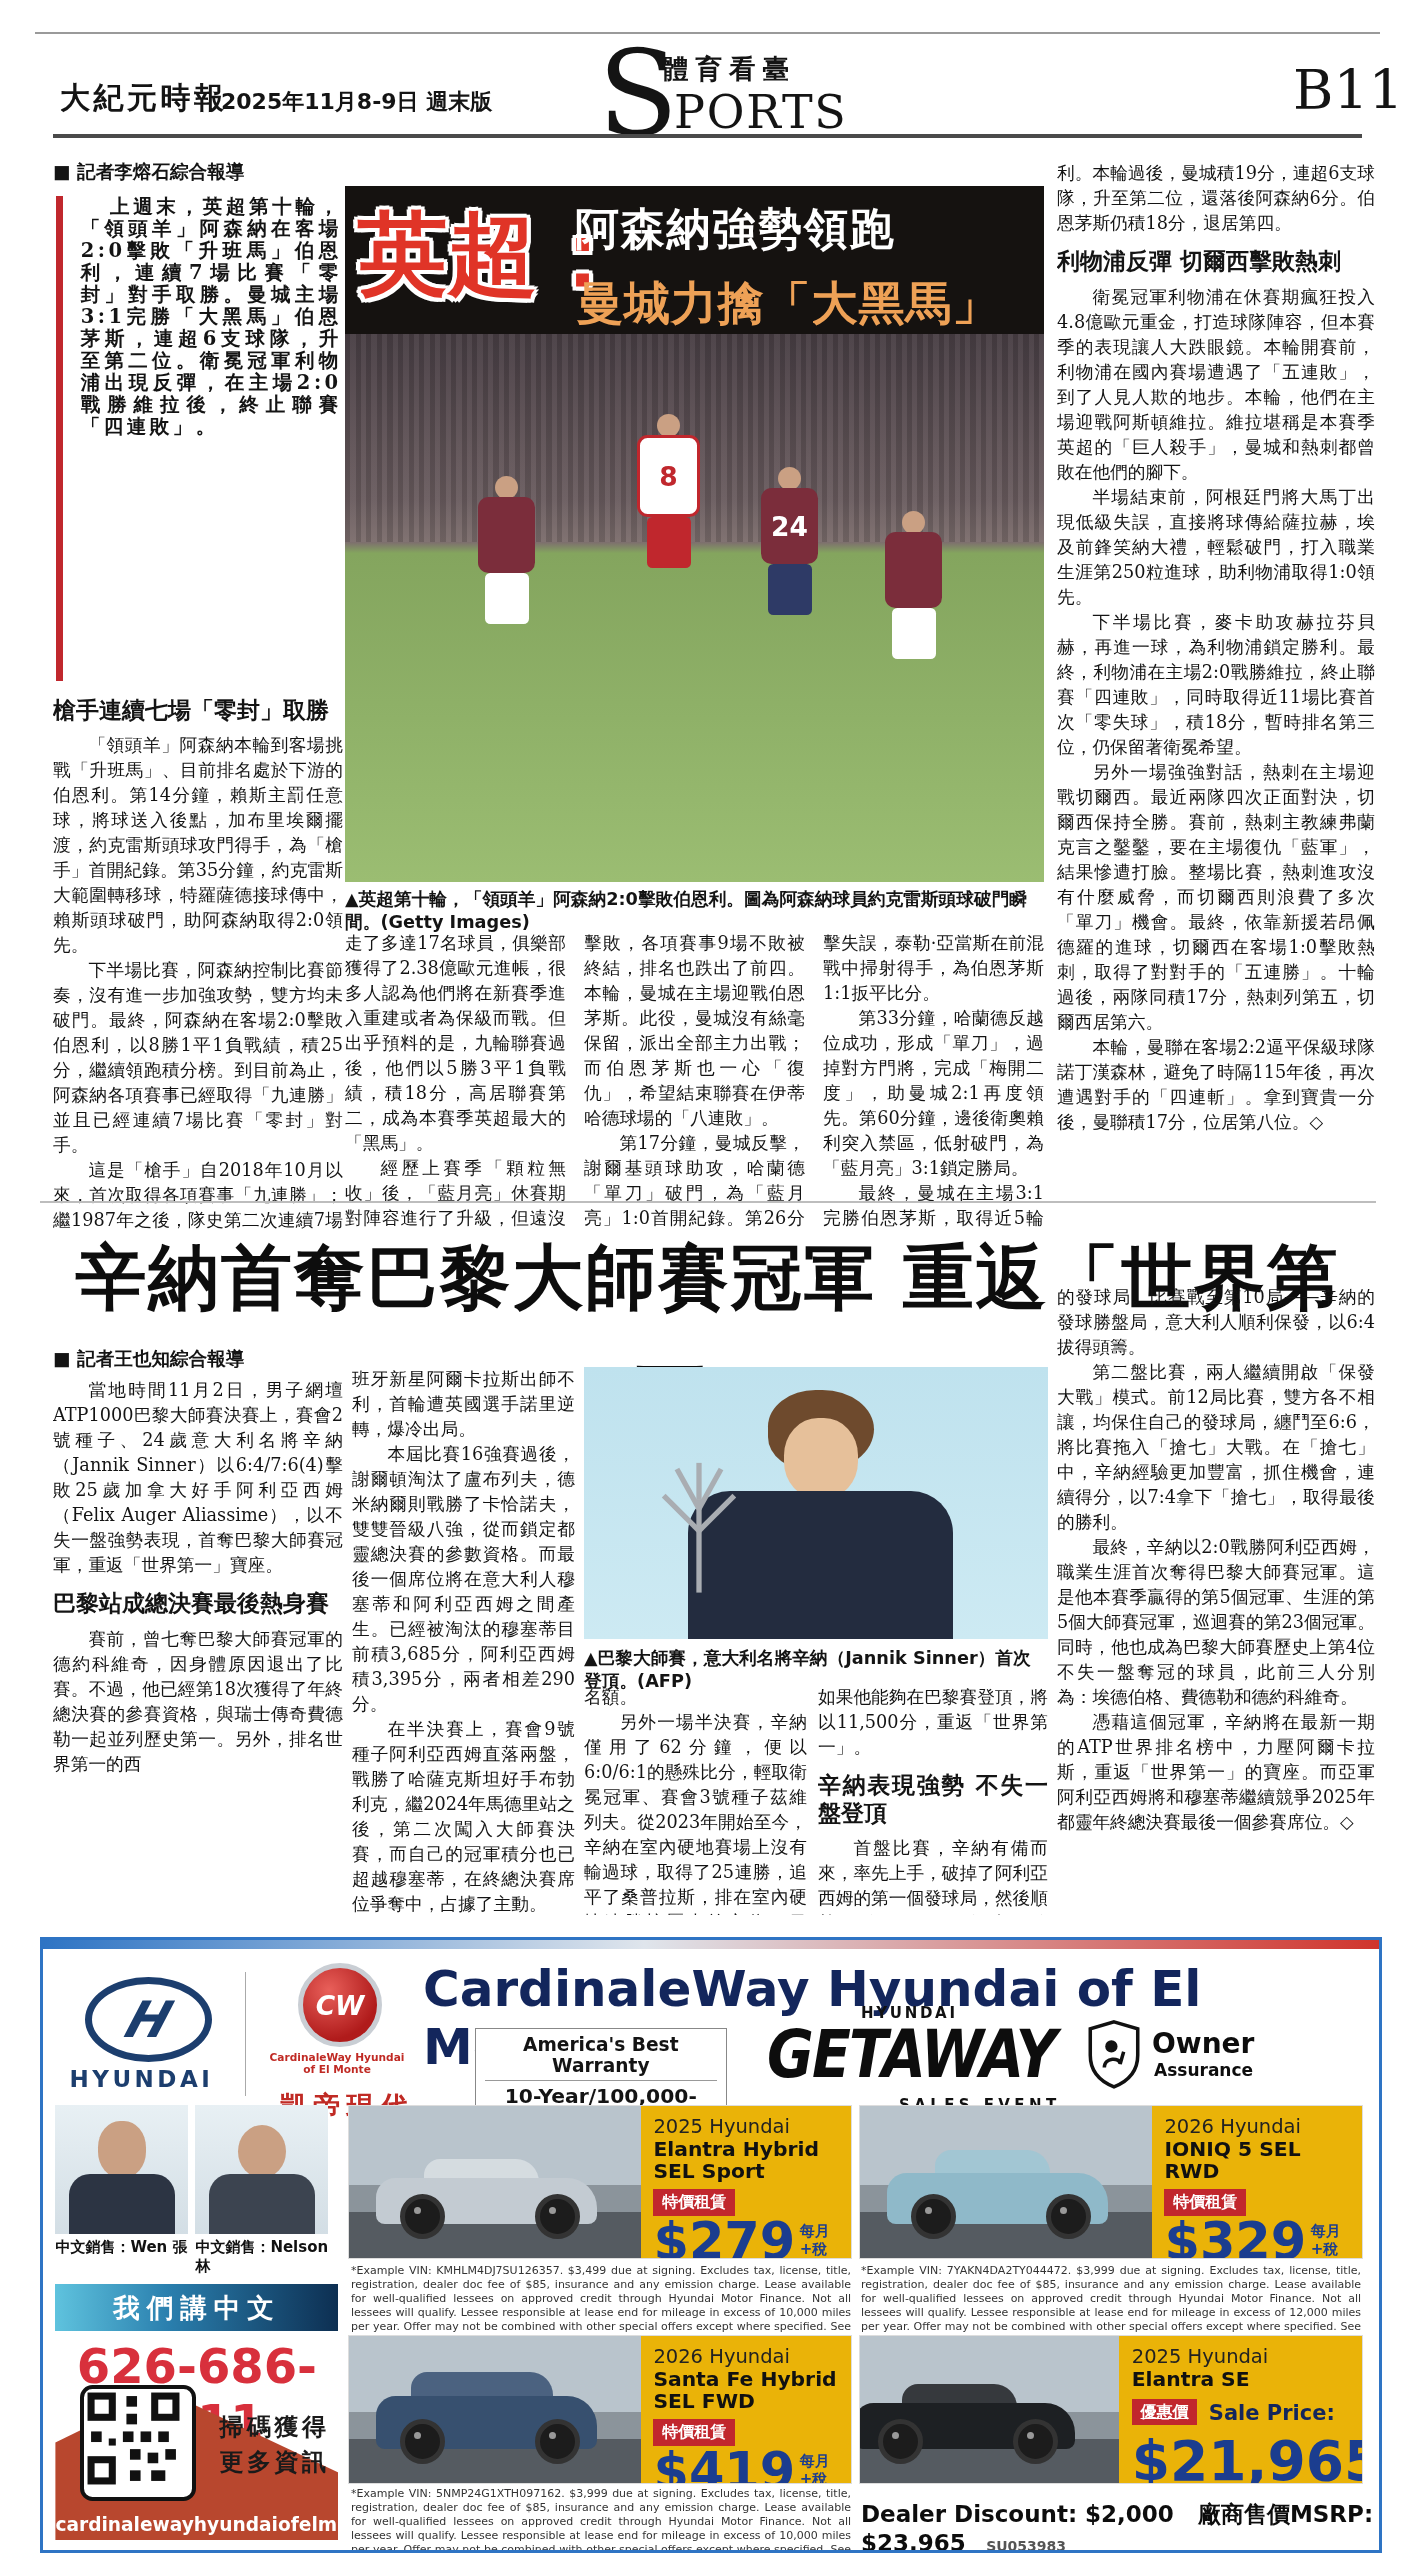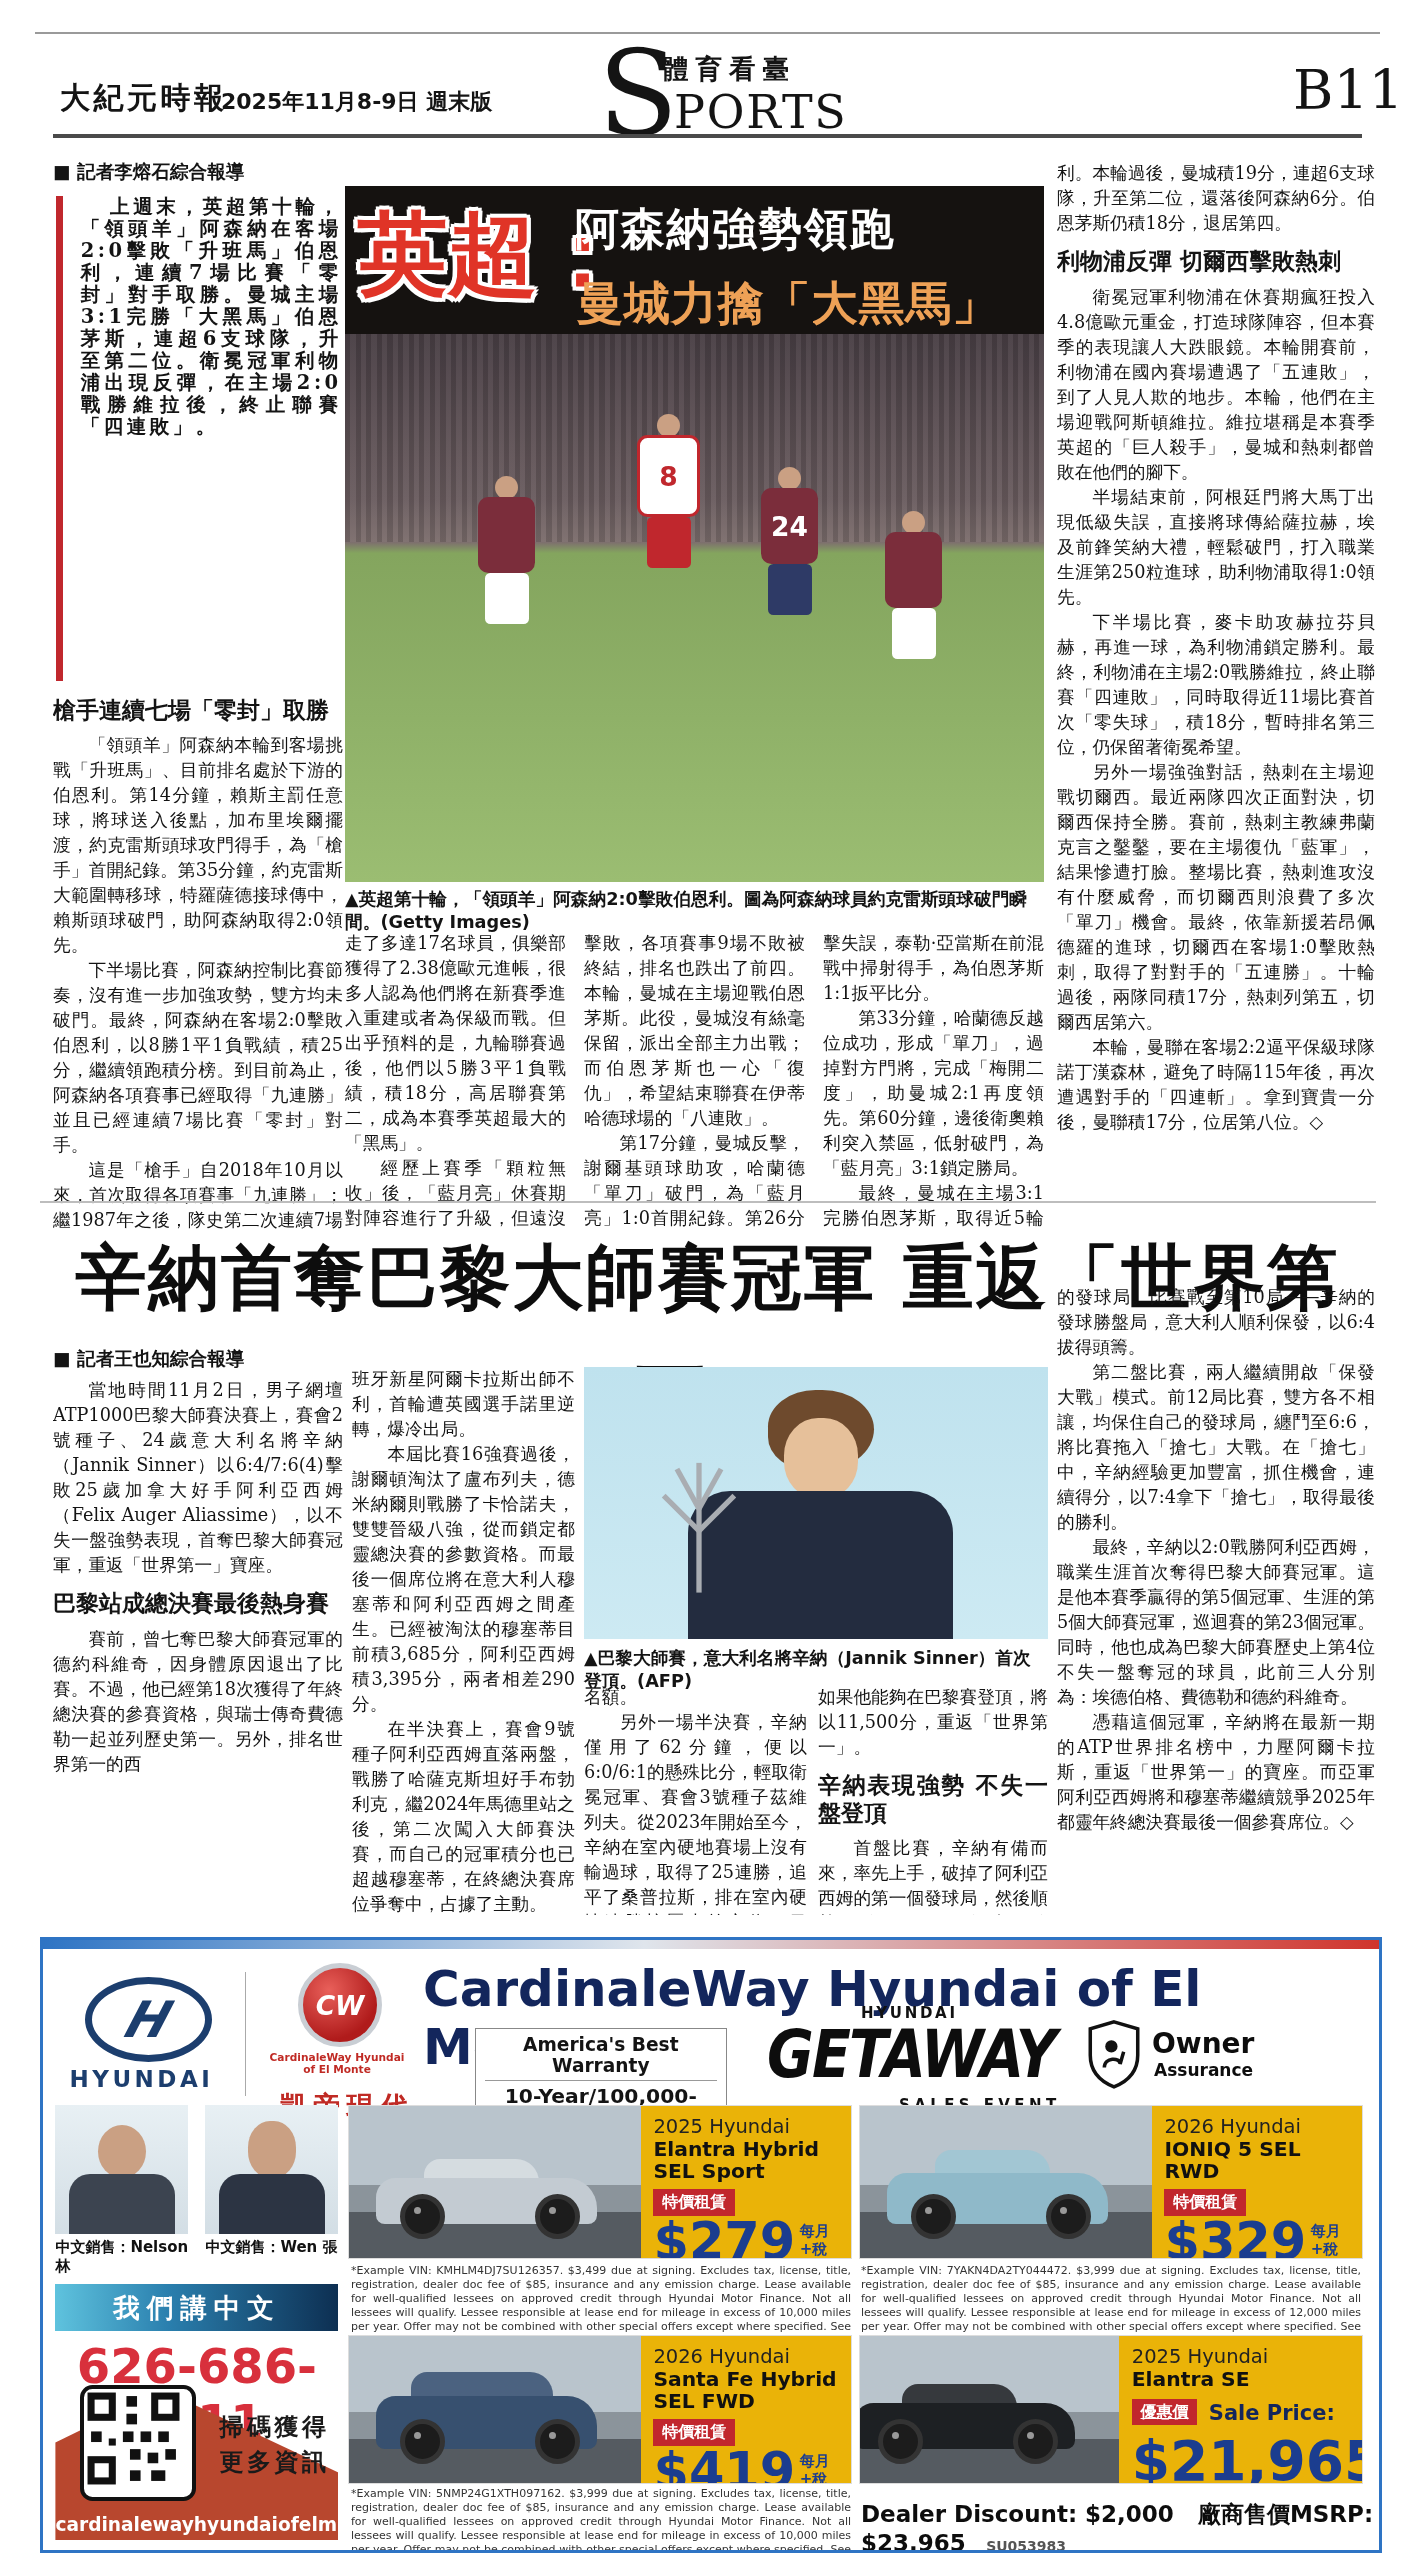--- a/index.html
+++ b/index.html
@@ -269,31 +269,31 @@
       <circle cx="30" cy="32" r="7" fill="#111"></circle>
       <path d="M22 56 C22 44 40 44 40 52 L44 38" stroke="#111" stroke-width="4" fill="none"></path>
     </svg>
     <div class="owner1" style="left:1109px;top:87px;">Owner</div>
     <div class="owner2" style="left:1111px;top:120px;">Assurance</div>
 
     <div style="position:absolute;left:12.4px;top:165px;width:283px;height:435px;">
       <div style="display:flex;gap:7px;">
         <div>
           <div class="salesphoto">
+            <div class="sphead" style="top:16px;height:57px;border-radius:46%;"></div>
+            <div class="spbody" style="background:#2c3443;"></div>
+          </div>
+          <div class="scap">中文銷售：Wen 張</div>
+        </div>
+        <div>
+          <div class="salesphoto">
             <div class="sphead"></div>
             <div class="spbody"></div>
           </div>
           <div class="scap">中文銷售：Nelson 林</div>
-        </div>
-        <div>
-          <div class="salesphoto">
-            <div class="sphead" style="top:16px;height:57px;border-radius:46%;"></div>
-            <div class="spbody" style="background:#2c3443;"></div>
-          </div>
-          <div class="scap">中文銷售：Wen 張</div>
         </div>
       </div>
       <div class="speakbar" style="margin-top:8.8px;">我們講中文</div>
       <div class="phone" style="text-align:center;margin-top:7px;">626-686-3911</div>
       <div class="addr" style="text-align:center;margin-top:5.3px;">3462 Peck Rd</div>
       <div class="addr" style="text-align:center;">El Monte, CA 91731</div>
       <div class="redwedge"></div>
       <div class="qrbox" style="left:25px;bottom:39px;">
         <svg width="99" height="99" viewBox="0 0 56 56">
           <g fill="#111">

